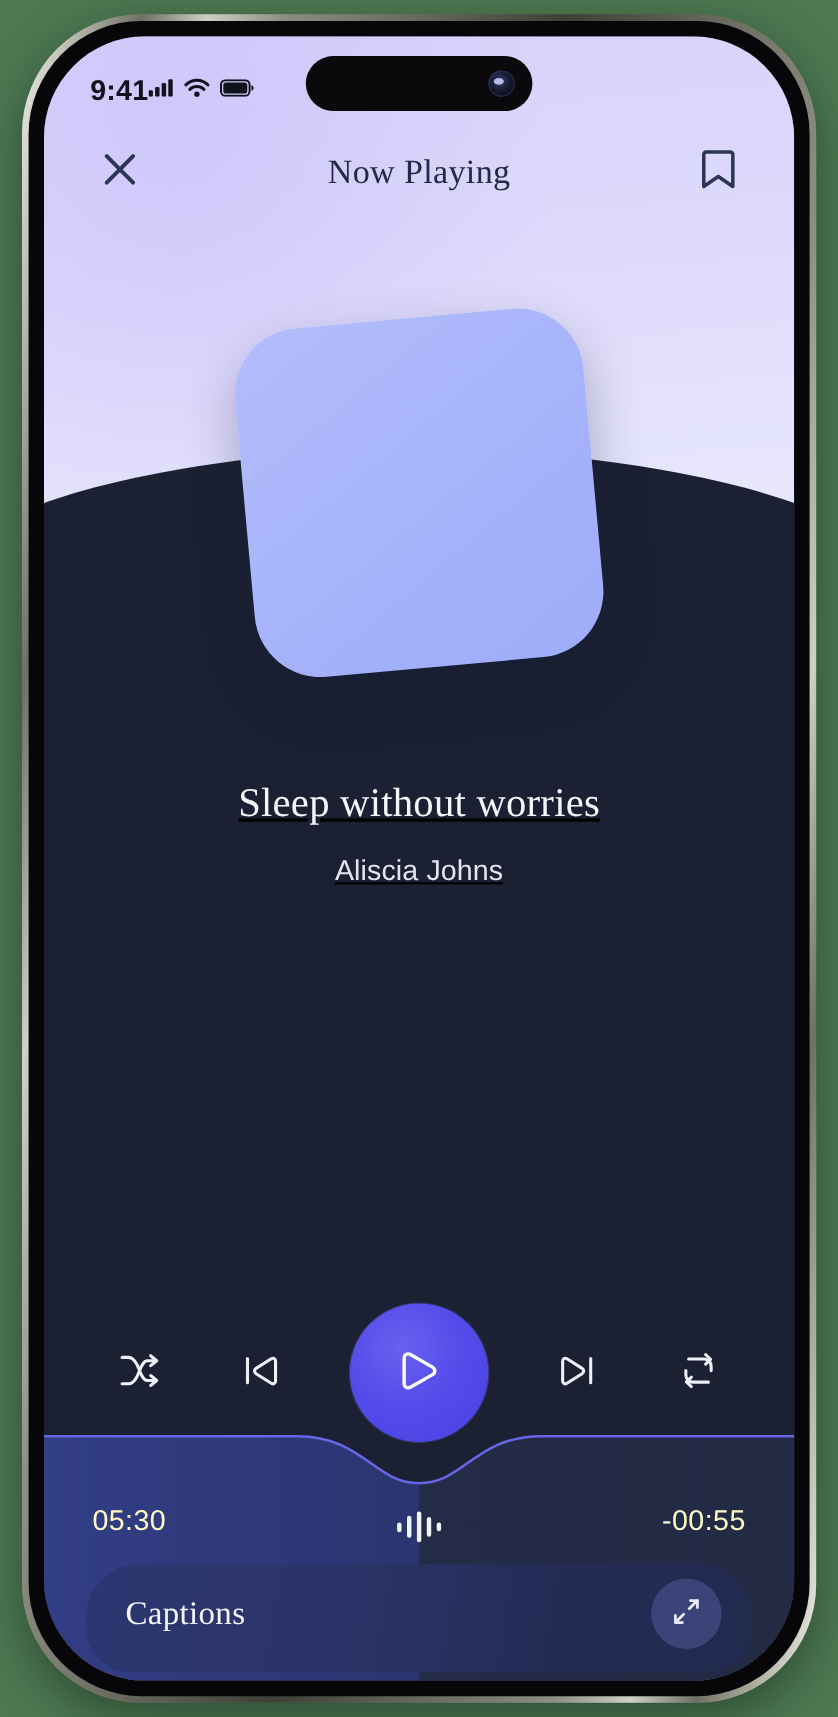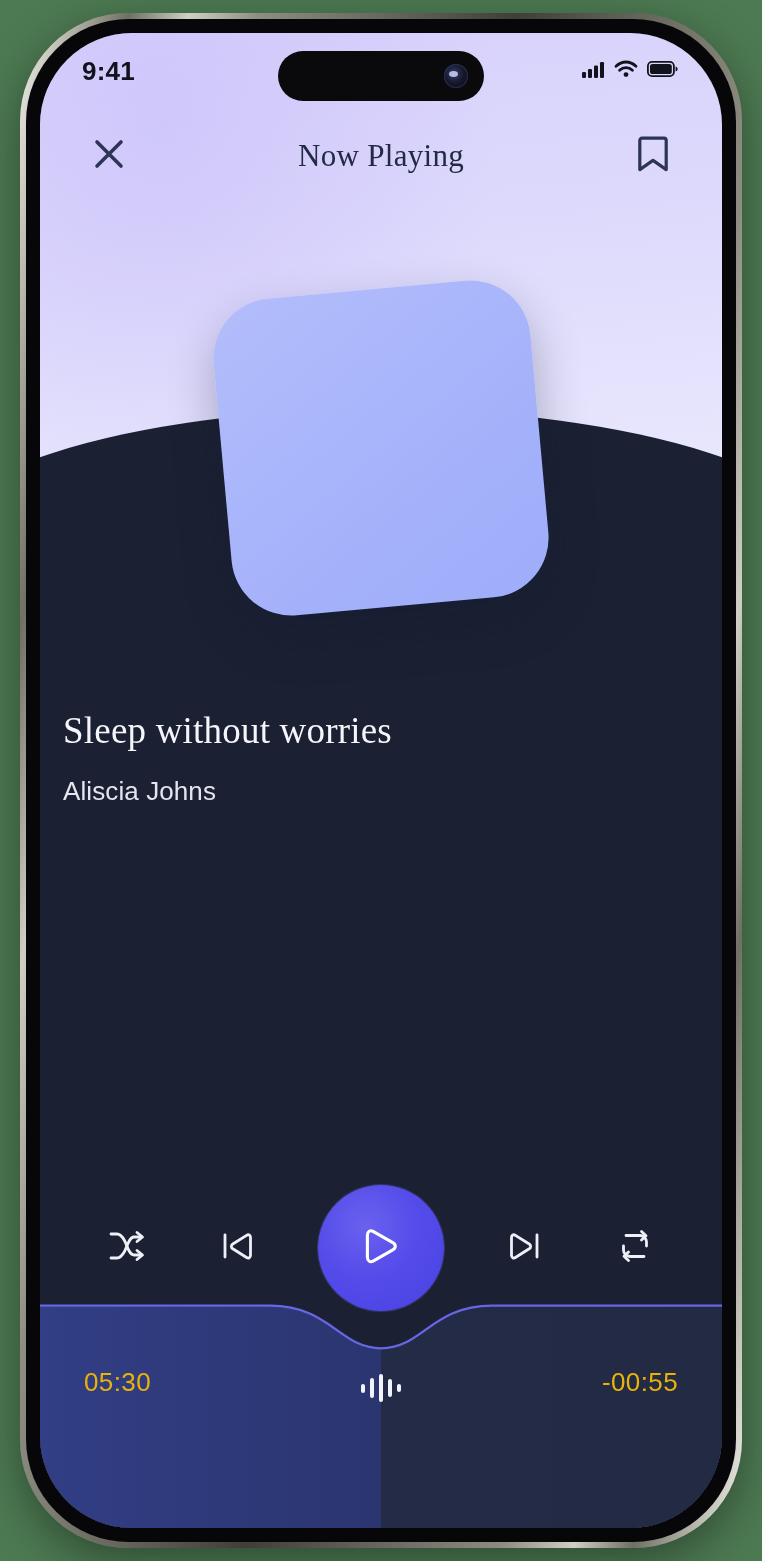--- a/index.html
+++ b/index.html
@@ -74,23 +74,23 @@
     border-radius:50% 50% 0 0 / 150px 150px 0 0;
   }
   .night-flat{
     position:absolute;
     left:0; top:560px; right:0; bottom:0;
     background:#1b2133;
   }
 
   
   .statusbar{
-    position:absolute; left:0; top:4px; right:0; height:62px;
+    position:absolute; left:0; top:15px; right:0; height:62px;
     z-index:12;
-    display:flex; align-items:center; justify-content:space-between;
+    display:flex; align-items:center; 
     padding:0 44px 0 42px;
   }
   .clock{
     font-size:26px; font-weight:bold; color:#11131c;
     letter-spacing:.2px; margin-top:6px;
   }
   .status-icons{ display:flex; align-items:center; gap:9px; margin-top:6px; }
 
   .notch{
     position:absolute; left:50%; top:18px;
@@ -141,21 +141,21 @@
     transform:rotate(-5.2deg);
     border-radius:60px;
     background:linear-gradient(145deg, #b3bdfb 0%, #aab6fb 40%, #a3b0fa 70%, #9fadfa 100%);
     box-shadow:0 22px 48px rgba(20,24,48,.30);
     z-index:8;
   }
 
   
   .track{
     position:absolute; left:0; right:0; top:676px;
-    z-index:10; padding:0 23px;
+    z-index:10; text-align:center; padding:0 40px;text-decoration:underline;
   }
   .track-title{
     font-family:"Liberation Serif", serif;
     font-size:37px; color:#f5f5fa; letter-spacing:.2px;
   }
   .track-artist{
     margin-top:24px;
     font-size:26px; color:#e3e5ef; letter-spacing:.1px;
   }
   .track-desc{
@@ -193,21 +193,21 @@
     position:absolute; left:0; right:0; top:1262px; bottom:0;
     z-index:9; overflow:hidden;
   }
   .wave-zone svg{ position:absolute; left:0; top:0; width:100%; height:100%; }
 
   .times{
     position:absolute; left:0; right:0; top:1334px;
     z-index:14;
     display:flex; align-items:flex-end; justify-content:space-between;
     padding:0 44px;
-    font-size:26px; color:#eab308; letter-spacing:.4px;
+    font-size:26px; color:#fef9c3; letter-spacing:.4px;
   }
   .eq{
     position:absolute; left:50%; top:1338px;
     transform:translateX(-50%);
     z-index:14;
     display:flex; align-items:center; gap:5px; height:34px;
   }
   .eq i{ display:block; width:4px; border-radius:2px; background:#f2f3fb; }
 
   
@@ -383,15 +383,28 @@
     </div>
 
     <div class="eq">
       <i style="height:9px"></i>
       <i style="height:20px"></i>
       <i style="height:28px"></i>
       <i style="height:18px"></i>
       <i style="height:8px"></i>
     </div>
 
+    <div class="captions">
+      <span class="captions-label">Captions</span>
+      <span class="expand-btn">
+        <span>
+          <svg width="32" height="32" viewBox="0 0 32 32">
+            <path d="M18.5 13.5 26 6" stroke="#e9ebf6" stroke-width="2.5" stroke-linecap="round"></path>
+            <path d="M19.6 6H26v6.4" stroke="#e9ebf6" stroke-width="2.5" fill="none" stroke-linecap="round" stroke-linejoin="round"></path>
+            <path d="M13.5 18.5 6 26" stroke="#e9ebf6" stroke-width="2.5" stroke-linecap="round"></path>
+            <path d="M12.4 26H6v-6.4" stroke="#e9ebf6" stroke-width="2.5" fill="none" stroke-linecap="round" stroke-linejoin="round"></path>
+          </svg>
+        </span>
+      </span>
+    </div>
 
   </div>
 </div>
 
 </body></html>

